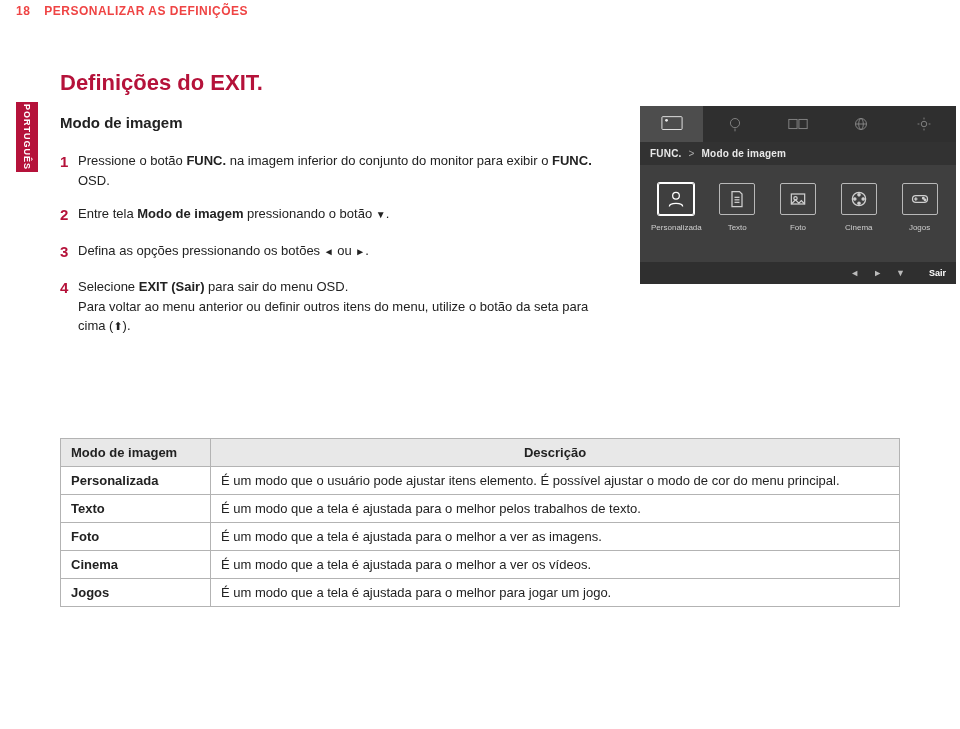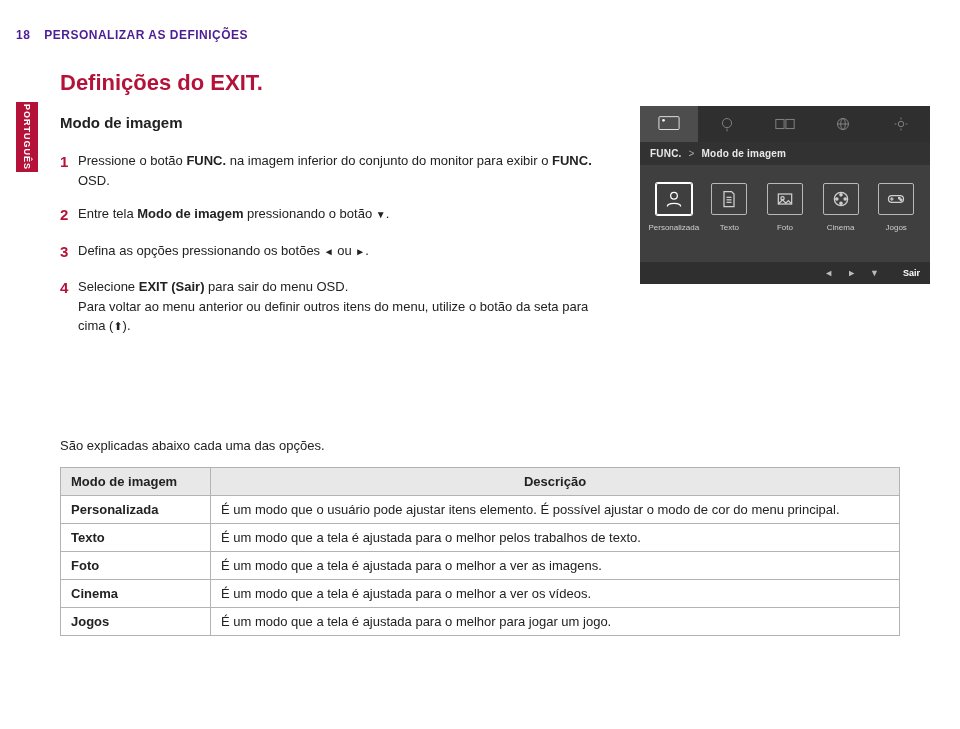--- a/index.html
+++ b/index.html
@@ -1,33 +1,33 @@
 <!DOCTYPE html>
 <html><head>
 <meta charset="utf-8">
 <style>
   * { margin:0; padding:0; box-sizing:border-box; }
   body { font-family: Arial, Helvetica, sans-serif; background:#fff; width:960px; height:729px; position:relative; font-size:13px; color:#222; }
-  .header { padding:12px 16px 6px 16px; color:#4c1d95; font-size:12px; letter-spacing:0.5px; font-weight:600;margin-top:16px; }
+  .header { padding:4px 16px 6px 16px; color:#ef4444; font-size:12px; letter-spacing:0.5px; font-weight:600; }
   .header .pgnum { margin-right:10px; font-weight:700; }
   .side-tab { position:absolute; left:16px; top:102px; width:22px; height:70px; background:#b5123a; color:#fff; display:flex; align-items:center; justify-content:center; writing-mode:vertical-rl; font-size:9px; letter-spacing:1px; font-weight:600; }
   .content { position:absolute; left:60px; top:70px; width:540px; }
   h1.title { color:#b5123a; font-size:22px; font-weight:700; margin-bottom:18px; }
   h2.subtitle { color:#222; font-size:15px; font-weight:700; margin-bottom:20px; }
   .steps { list-style:none; }
   .steps li { margin-bottom:14px; display:flex; color:#222; font-size:13px; line-height:1.5; }
   .steps li .num { color:#b5123a; font-weight:700; font-size:15px; width:18px; flex-shrink:0; }
   .steps li .body { flex:1; }
   .steps .em { font-weight:700; }
   .tri-down::after { content:"▼"; font-size:10px; }
   .tri-left::after { content:"◄"; font-size:10px; }
   .tri-right::after { content:"►"; font-size:10px; }
   .arrow-up::before { content:"⬆"; font-size:11px; }
 
-  .osd { position:absolute; left:640px; top:106px; width:290px; background:#3f3f3f; color:#e8e8e8; font-size:10px; }
+  .osd { position:absolute; left:640px; top:106px; width:316px; background:#3f3f3f; color:#e8e8e8; font-size:10px; }
   .osd-tabs { display:flex; height:36px; background:#2f2f2f; }
   .osd-tabs .tab { flex:1; display:flex; align-items:center; justify-content:center; color:#999; }
   .osd-tabs .tab.active { background:#4d4d4d; color:#fff; }
   .osd-tabs svg { width:22px; height:18px; }
   .osd-path { padding:6px 10px; background:#323232; font-size:10px; letter-spacing:.2px; }
   .osd-path .sep { margin:0 4px; color:#aaa; }
   .osd-modes { display:flex; justify-content:space-around; padding:18px 6px 14px 6px; }
   .osd-mode { display:flex; flex-direction:column; align-items:center; width:52px; }
   .osd-mode .iconbox { width:36px; height:32px; border:1px solid #b8b8b8; border-radius:2px; display:flex; align-items:center; justify-content:center; position:relative; }
   .osd-mode .iconbox.selected { border-color:#fff; box-shadow:0 0 0 1px #fff; }
@@ -194,21 +194,20 @@
   <div class="big-gap"></div>
   <div class="osd-bottom">
     <span class="nav">◄</span>
     <span class="nav">►</span>
     <span class="nav">▼</span>
     <span class="exit">Sair</span>
   </div>
 </div>
 
 <div class="explain">
-  <p class="lead">São explicadas abaixo cada uma das opções.</p>
   <table class="desc">
     <tbody>
         <tr>
       <th>Modo de imagem</th>
       <th class="center">Descrição</th>
     </tr>
     <tr>
           <td class="key">Personalizada</td>
           <td>É um modo que o usuário pode ajustar itens elemento. É possível ajustar o modo de cor do menu principal.</td>
         </tr>

